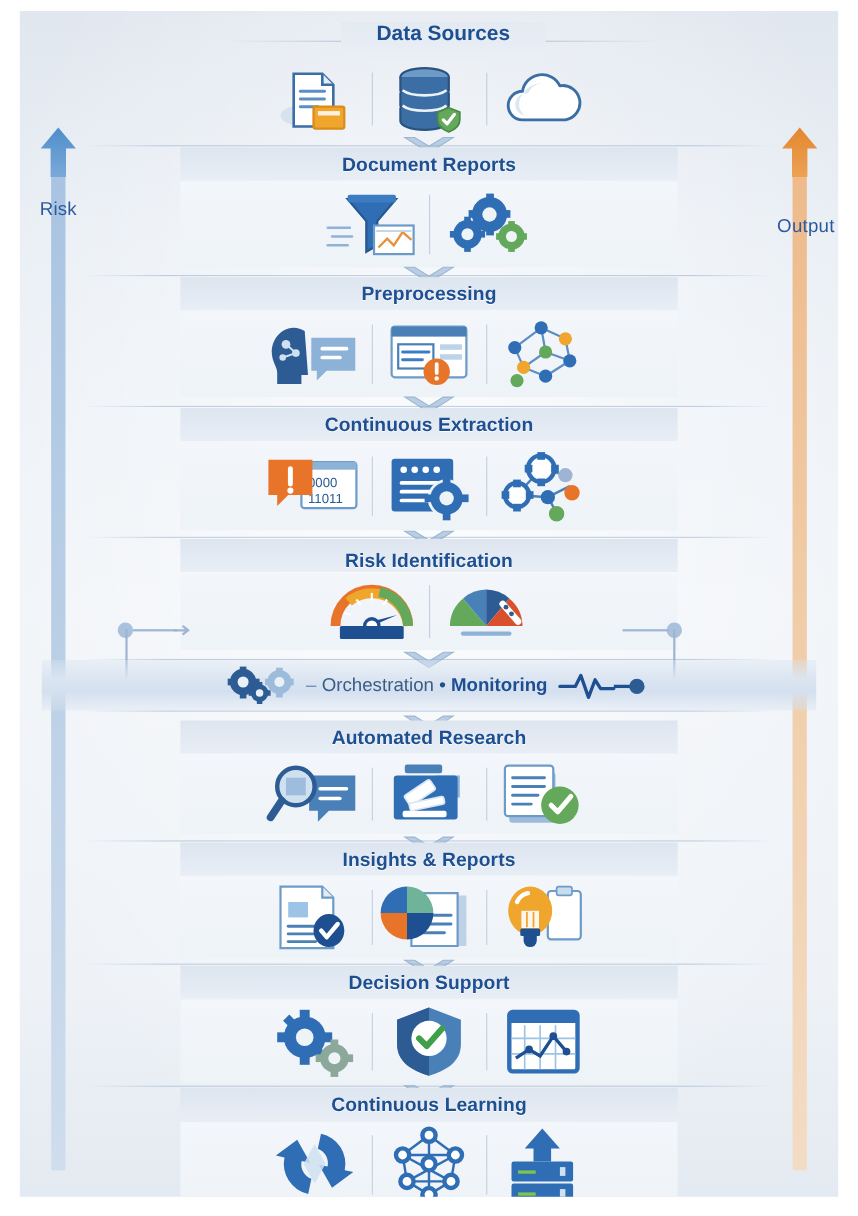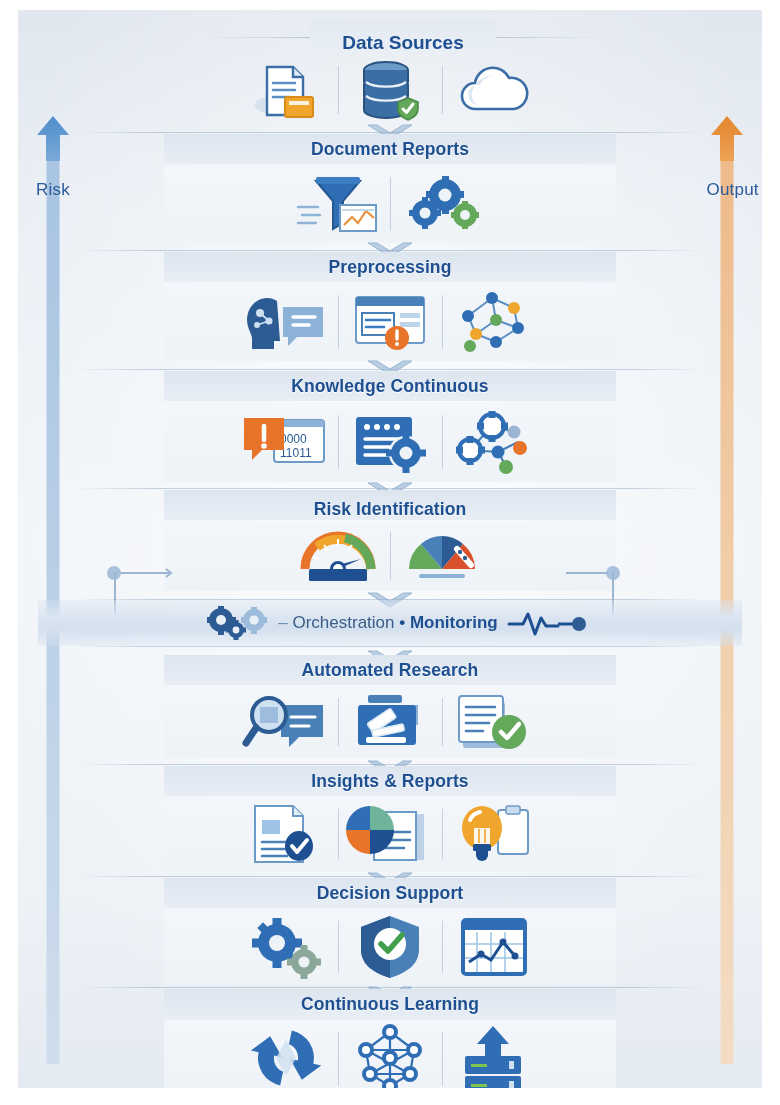--- a/index.html
+++ b/index.html
@@ -31,41 +31,41 @@
   .rail.right .shaft{background:linear-gradient(180deg,#eeba8a 0%,#f0cda8 45%,#f3dcc4 100%);}
   .rail .head{
     position:absolute;left:50%;transform:translateX(-50%);top:105px;
     width:34px;height:46px;
   }
   .rail .rlabel{
     position:absolute;left:50%;transform:translateX(-50%);
     top:170px;white-space:nowrap;
     font-size:17px;color:#2b5a9b;letter-spacing:.2px;
   }
-  .rail.right .rlabel{left:58%;}
+  .rail.right .rlabel{left:58%;margin-top:16px;}
 
   
   .stack{position:absolute;left:0;right:0;top:0;}
   .sep{
     position:absolute;left:58px;right:58px;height:1px;
     background:linear-gradient(90deg,rgba(160,180,205,0) 0%,rgba(150,172,200,.55) 12%,rgba(150,172,200,.55) 88%,rgba(160,180,205,0) 100%);
   }
   .banner{
     position:absolute;left:146px;width:452px;height:30px;
     background:linear-gradient(180deg,#dde5ef 0%,#e3eaf3 55%,#e9eef5 100%);
     display:flex;align-items:center;justify-content:center;
   }
   .banner .btxt{
     font-size:17.5px;font-weight:bold;color:#1d4f91;letter-spacing:.1px;
     text-shadow:0 1px 0 rgba(255,255,255,.85);
   }
   .title-top{
     position:absolute;left:292px;width:186px;height:34px;top:10px;
     background:linear-gradient(180deg,#e4eaf2 0%,#eaeff6 100%);
-    display:flex;align-items:flex-end;justify-content:center;
+    display:flex;align-items:flex-start;justify-content:center;
   }
   .title-top .btxt{font-size:19px;font-weight:bold;color:#1d4f91;}
   .tline{position:absolute;height:1px;top:27px;background:linear-gradient(90deg,rgba(150,172,200,0),rgba(150,172,200,.6));}
   .tline.l{left:186px;width:108px;}
   .tline.r{left:476px;width:108px;background:linear-gradient(90deg,rgba(150,172,200,.6),rgba(150,172,200,0));}
 
   .icons{
     position:absolute;left:146px;width:452px;
     background:linear-gradient(180deg,#f3f6fa 0%,#eef3f8 100%);
     display:flex;align-items:center;justify-content:center;gap:0;
@@ -316,21 +316,21 @@
       </div>
     </div>
     <div class="chev" style="top:350px;">
       <svg viewBox="0 0 46 17" width="46" height="17">
           <path d="M1 1 L23 15 L45 1 L36 1 L23 9 L10 1 Z" fill="#b9cde3" stroke="#9bb7d4" stroke-width="1"></path>
         </svg>
     </div>
 
     <div class="sep" style="top:359px;"></div>
     <div class="banner" style="top:361px;">
-      <span class="btxt">Knowledge Continuous</span>
+      <span class="btxt">Continuous Extraction</span>
     </div>
     <div class="icons" style="top:392px;height:80px;">
       <div class="cell">
         <svg width="92" height="64" viewBox="0 0 92 64">
           <rect x="34" y="10" width="50" height="42" rx="3" fill="#fff" stroke="#6d9bc8" stroke-width="2"></rect>
           <rect x="34" y="10" width="50" height="7" fill="#8db2d8"></rect>
           <text x="40" y="33" font-family="'Liberation Sans',sans-serif" font-size="12" fill="#2c5c93">0000</text>
           <text x="40" y="47" font-family="'Liberation Sans',sans-serif" font-size="12" fill="#2c5c93">11011</text>
           <path d="M4 8 h40 v32 h-22 l-10 10 v-10 h-8 z" fill="#e8742a"></path>
           <path d="M24 16 v14" stroke="#fff" stroke-width="4.5" stroke-linecap="round"></path>

